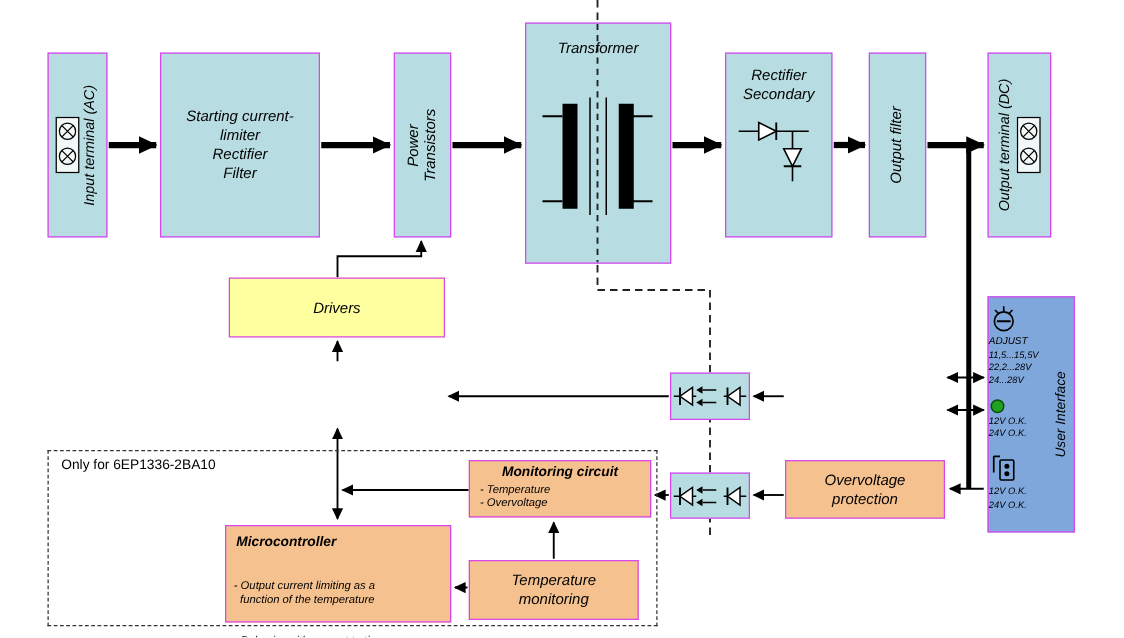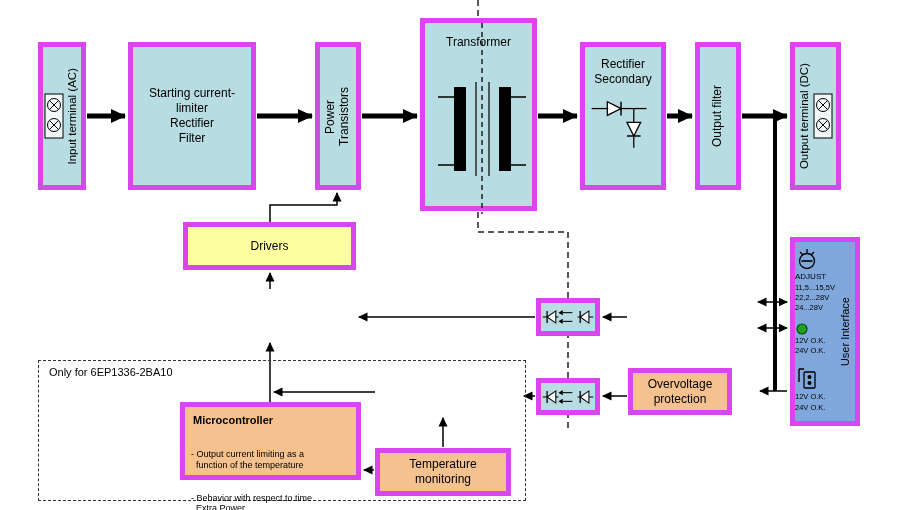--- a/index.html
+++ b/index.html
@@ -2,23 +2,23 @@
 <html><head>
 <meta charset="utf-8">
 <style>
   html,body{margin:0;padding:0;background:#fff;}
   .canvas{
     position:relative;width:899px;height:510px;background:#ffffff;
     font-family:"Liberation Sans","DejaVu Sans",sans-serif;color:#000;overflow:hidden;
   }
   .layer{position:absolute;left:0;top:0;width:899px;height:510px;}
   .blk{
-    position:absolute;box-sizing:border-box;border:5px solid #d946ef;
+    position:absolute;box-sizing:border-box;border:1px solid #d946ef;
     display:flex;align-items:center;justify-content:center;text-align:center;
-    font-size:12px;line-height:1.25;
+    font-size:12px;line-height:1.25;font-style:italic;
   }
   .teal{background:#b7dce1;}
   .yellow{background:#feff9e;}
   .green{background:#caefc8;}
   .orange{background:#f5c28f;}
   .panelblue{background:#7fa7db;}
   .pre{white-space:pre-line;}
   .prew{white-space:pre-wrap;}
   .vtext{writing-mode:vertical-rl;transform:rotate(180deg);white-space:pre-line;text-align:center;line-height:1.15;}
   .colbox{flex-direction:column;justify-content:flex-start;}
@@ -164,44 +164,51 @@
       <line x1="36" y1="23" x2="25" y2="23" stroke="#000" stroke-width="1.2"></line>
       <polygon points="25,20 25,26 20,23" fill="#000"></polygon>
       <path d="M42,18 H45" stroke="#000" stroke-width="1.2"></path>
       <path d="M45,11 V25" stroke="#000" stroke-width="1.5"></path>
       <polygon points="55,11 55,25 45,18" fill="#fff" stroke="#000" stroke-width="1.2"></polygon>
       <path d="M55,18 H60" stroke="#000" stroke-width="1.2"></path>
     </svg>
   </div>
 
 
+  <div class="blk orange colbox" style="left:375px;top:368px;width:146px;height:46px;padding:2px 8px;">
+    <div class="titleline" style="margin-top:1px;">Monitoring circuit</div>
+    <div class="items">
+      <div>- Temperature</div>
+      <div>- Overvoltage</div>
+    </div>
+  </div>
 
   <div class="blk teal" style="left:536px;top:378px;width:64px;height:37px;">
     <svg width="62" height="36" viewBox="0 0 62 36">
       <path d="M2,18 H7" stroke="#000" stroke-width="1.2"></path>
       <path d="M7,11 V25" stroke="#000" stroke-width="1.5"></path>
       <polygon points="17,11 17,25 7,18" fill="#fff" stroke="#000" stroke-width="1.2"></polygon>
       <path d="M17,18 H20" stroke="#000" stroke-width="1.2"></path>
       <line x1="36" y1="13" x2="25" y2="13" stroke="#000" stroke-width="1.2"></line>
       <polygon points="25,10 25,16 20,13" fill="#000"></polygon>
       <line x1="36" y1="23" x2="25" y2="23" stroke="#000" stroke-width="1.2"></line>
       <polygon points="25,20 25,26 20,23" fill="#000"></polygon>
       <path d="M42,18 H45" stroke="#000" stroke-width="1.2"></path>
       <path d="M45,11 V25" stroke="#000" stroke-width="1.5"></path>
       <polygon points="55,11 55,25 45,18" fill="#fff" stroke="#000" stroke-width="1.2"></polygon>
       <path d="M55,18 H60" stroke="#000" stroke-width="1.2"></path>
     </svg>
   </div>
 
-  <div class="blk orange pre" style="left:628px;top:368px;width:104px;height:47px;">
+  <div class="blk orange pre" style="left:628px;top:368px;width:128px;height:47px;">
     <span>Overvoltage
 protection</span>
   </div>
 
-  <div class="blk orange colbox" style="left:180px;top:402px;width:181px;height:78px;padding:4px 6px;align-items:flex-start;">
+  <div class="blk orange colbox" style="left:180px;top:420px;width:181px;height:78px;padding:4px 6px;align-items:flex-start;">
     <div class="titleline" style="margin-left:2px;">Microcontroller</div>
     <div class="items prew">
       <div class="prew">- Output current limiting as a
   function of the temperature</div>
       <div class="prew">- Behavior with respect to time
   Extra Power</div>
     </div>
   </div>
 
   <div class="blk orange pre" style="left:375px;top:448px;width:136px;height:48px;">

